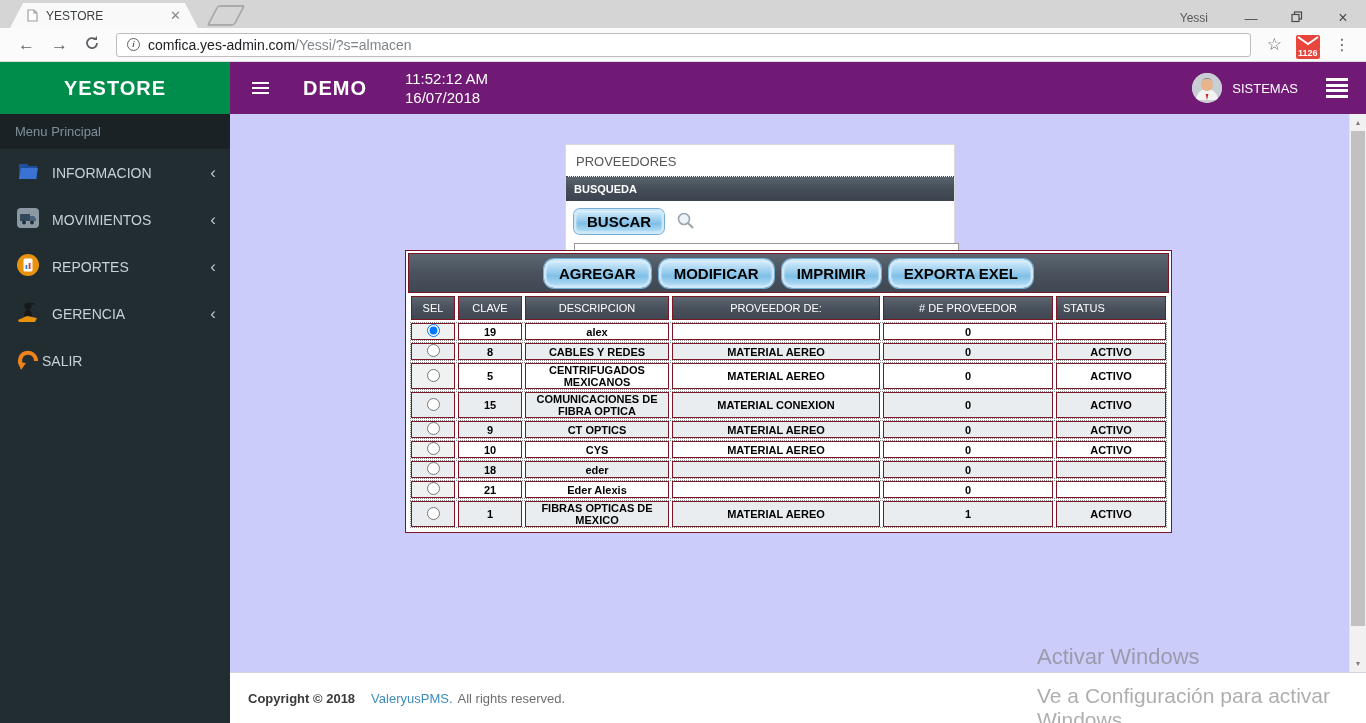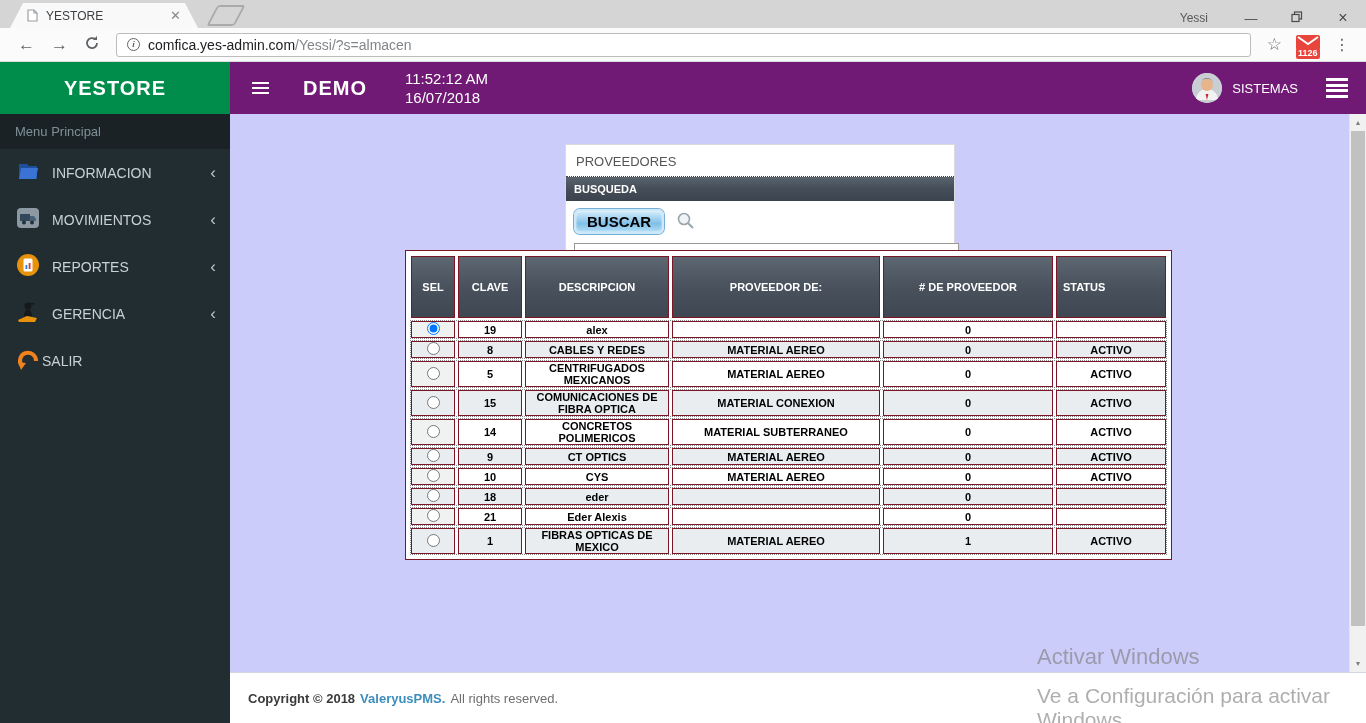--- a/index.html
+++ b/index.html
@@ -84,42 +84,42 @@
 
   
   .table-panel { position:absolute; left:175px; top:136px; width:767px; background:#fff;
     border:1px solid #7a1626; padding:2px; }
   .tbl-toolbar { border:1px solid #7a1626; height:40px;
     background:linear-gradient(180deg,#5d6771,#49525c 50%,#3f4852);
     display:flex; justify-content:center; align-items:center; gap:8px; }
   .tbl-toolbar button { font-size:15px; padding:4px 13px; border-radius:10px; }
   table.grid { width:100%; border-collapse:separate; border-spacing:3px; table-layout:fixed; }
   .grid th { background:linear-gradient(180deg,#5d6771,#49525c 50%,#3f4852); color:#fff;
-    font-size:11px; font-weight:bold; border:1px solid #7a1626; padding:24px 2px; }
+    font-size:11px; font-weight:normal; border:1px solid #7a1626; padding:5px 2px; }
   .grid th.al { text-align:left; padding-left:6px; }
   .grid td { border:1px solid #7a1626; font-size:11px; font-weight:bold; color:#000;
     text-align:center; padding:0 2px; }
   tr.data-row { outline:1px dotted #8a8a8a; }
   tr.odd td { background:#fff; }
   tr.odd td.c-sel { background:#f0f1f1; }
   tr.even td { background:#e9edf0; }
   .grid input[type=radio] { width:13px; height:13px; }
 
   
   .sb { position:absolute; right:0; top:0; width:17px; height:100%; background:#f1f1f1;
     border-left:1px solid #e4e4e4; }
   .sb-arrow { height:17px; text-align:center; font-size:7px; color:#7f7f7f; line-height:17px; }
   .sb-thumb { position:absolute; top:17px; left:1px; right:1px; height:495px; background:#c1c1c1; }
   .sb-down { position:absolute; bottom:0; left:0; right:0; }
 
   
   .footer { height:51px; background:#fff; border-top:1px solid #d2d6de;
     display:flex; align-items:center; padding-left:18px; font-size:13px; color:#444; }
   .footer .c1 { font-weight:bold; color:#3a3a3a; }
-  .footer .c2 { font-weight:bold; color:#3c8dbc; margin-left:5px; }
+  .footer .c2 { font-weight:normal; color:#3c8dbc; margin-left:16px; }
   .footer .c3 { color:#6e6e6e; margin-left:5px; }
 
   
   .watermark { position:absolute; left:1037px; top:644px; color:#7d7d7d; opacity:.62;
     z-index:60; pointer-events:none; }
   .wm1 { font-size:22px; }
   .wm2 { font-size:21px; margin-top:14px; }
 </style>
 </head>
 <body>
@@ -286,20 +286,26 @@
             <svg width="19" height="19" viewBox="0 0 19 19">
                 <circle cx="8" cy="8" r="5.5" fill="#eef4f8" stroke="#9aa4ab" stroke-width="1.6"></circle>
                 <line x1="12.2" y1="12.2" x2="17" y2="17" stroke="#9aa4ab" stroke-width="2"></line>
               </svg>
           </span>
           <input class="sp-input" type="text" value="" style="">
         </div>
       </div>
 
       <div class="table-panel">
+        <div class="tbl-toolbar">
+          <button class="btn-glossy">AGREGAR</button>
+          <button class="btn-glossy">MODIFICAR</button>
+          <button class="btn-glossy">IMPRIMIR</button>
+          <button class="btn-glossy">EXPORTA EXEL</button>
+        </div>
         <table class="grid">
           <colgroup>
             <col style="width:44px">
               <col style="width:64px">
               <col style="width:144px">
             <col style="width:208px">
               <col style="width:170px">
               <col>
           </colgroup>
           <thead>
@@ -338,28 +344,20 @@
     <td>ACTIVO</td>
   </tr>
               <tr class="data-row even">
     <td class="c-sel"><input type="radio" name="sel" style=""></td>
     <td>15</td>
     <td>COMUNICACIONES DE FIBRA OPTICA</td>
     <td>MATERIAL CONEXION</td>
     <td>0</td>
     <td>ACTIVO</td>
   </tr>
-              <tr class="data-row odd">
-    <td class="c-sel"><input type="radio" name="sel" style=""></td>
-    <td>14</td>
-    <td>CONCRETOS POLIMERICOS</td>
-    <td>MATERIAL SUBTERRANEO</td>
-    <td>0</td>
-    <td>ACTIVO</td>
-  </tr>
               <tr class="data-row even">
     <td class="c-sel"><input type="radio" name="sel" style=""></td>
     <td>9</td>
     <td>CT OPTICS</td>
     <td>MATERIAL AEREO</td>
     <td>0</td>
     <td>ACTIVO</td>
   </tr>
               <tr class="data-row odd">
     <td class="c-sel"><input type="radio" name="sel" style=""></td>

